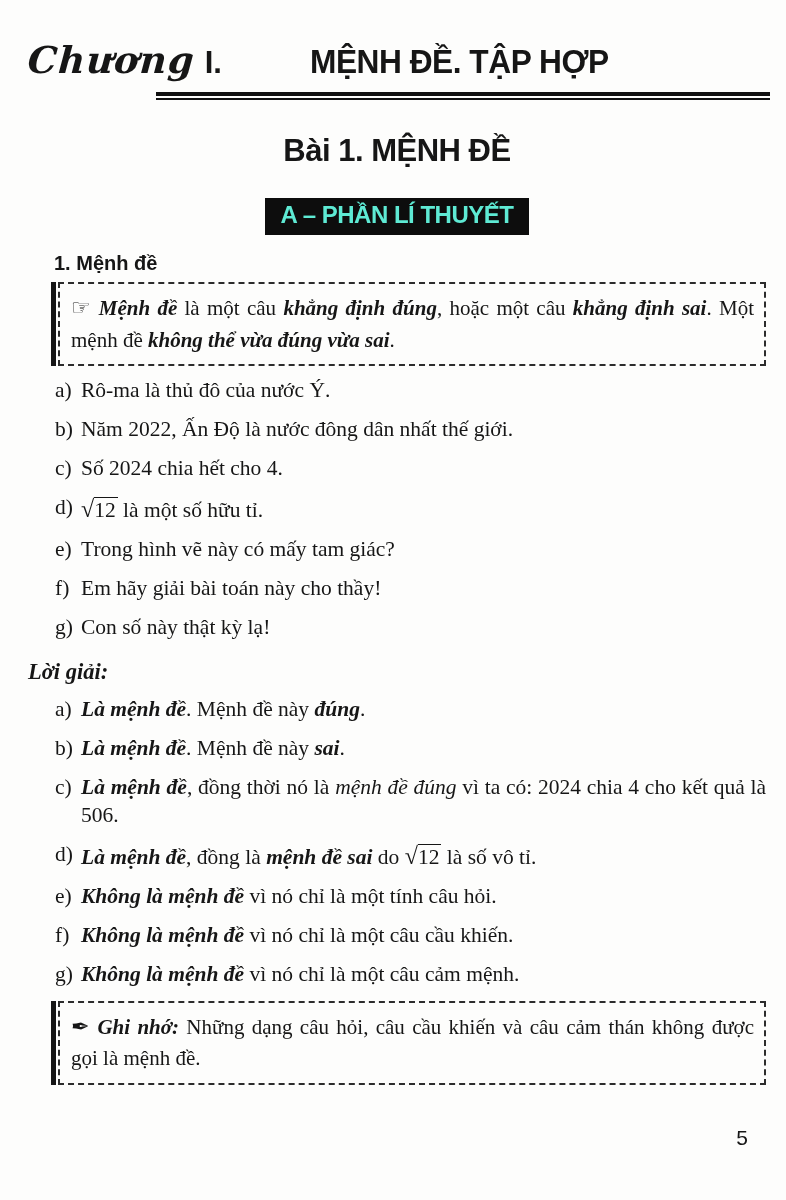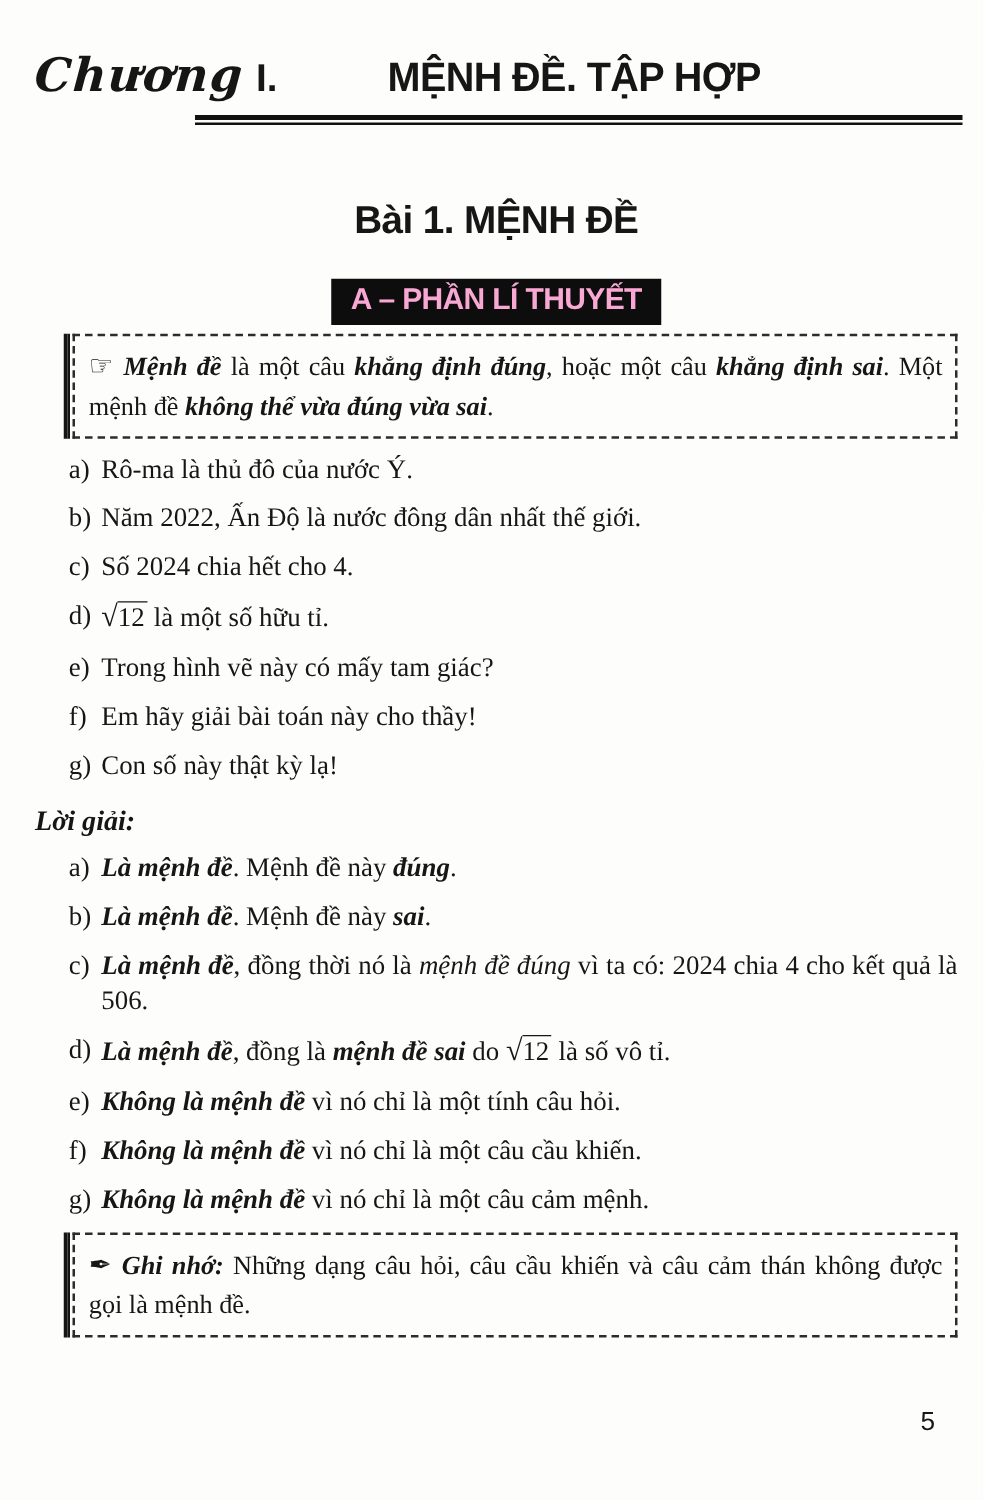--- a/index.html
+++ b/index.html
@@ -39,27 +39,27 @@
   .chapter-rule {
     position:absolute; left:128px; right:-4px; bottom:6px;
     height:4px;
     border-top:4px solid #111;
     border-bottom:2px solid #111;
     padding-top:2px;
   }
 
   
   .lesson-title {
-    margin-top:52px; text-align:center;
+    margin-top:27px; text-align:center;
     font-family:"Liberation Sans", sans-serif;
     font-weight:bold; font-size:31px; letter-spacing:-0.5px;
   }
   .section-banner {
     display:block; width:fit-content; margin:29px auto 0;
-    background:#0d0d0d; color:#f9a8d4;
+    background:#0d0d0d; color:#5eead4;
     font-family:"Liberation Sans", sans-serif;
     font-weight:bold; font-size:24px; letter-spacing:-0.5px;
     padding:3px 16px 6px;
   }
 
   
   .h-section {
     margin-top:36px;
     font-family:"Liberation Sans", sans-serif;
     font-weight:bold; font-size:22px; letter-spacing:-0.3px;
@@ -131,20 +131,21 @@
       <span class="chapter-word">Chương</span>
       <span class="chapter-number">I.</span>
       <span class="chapter-title">MỆNH ĐỀ. TẬP HỢP</span>
     </div>
     <div class="chapter-rule"></div>
   </div>
 
   <div class="lesson-title">Bài 1. MỆNH ĐỀ</div>
   <div class="section-banner">A – PHẦN LÍ THUYẾT</div>
 
+  <div class="h-sub">1. Mệnh đề</div>
 
   <div class="dash-box">
     <span class="leftbar"></span>
     <span class="box-icon">☞</span><span><span style="font-weight: bold; font-style: italic;">Mệnh đề</span><span> là một câu </span><span style="font-weight: bold; font-style: italic;">khẳng định đúng</span><span>, hoặc một câu </span><span style="font-weight: bold; font-style: italic;">khẳng định sai</span><span>. Một mệnh đề </span><span style="font-weight: bold; font-style: italic;">không thể vừa đúng vừa sai</span><span>.</span></span>
   </div>
 
 
   <div>
 
       <div class="item">

